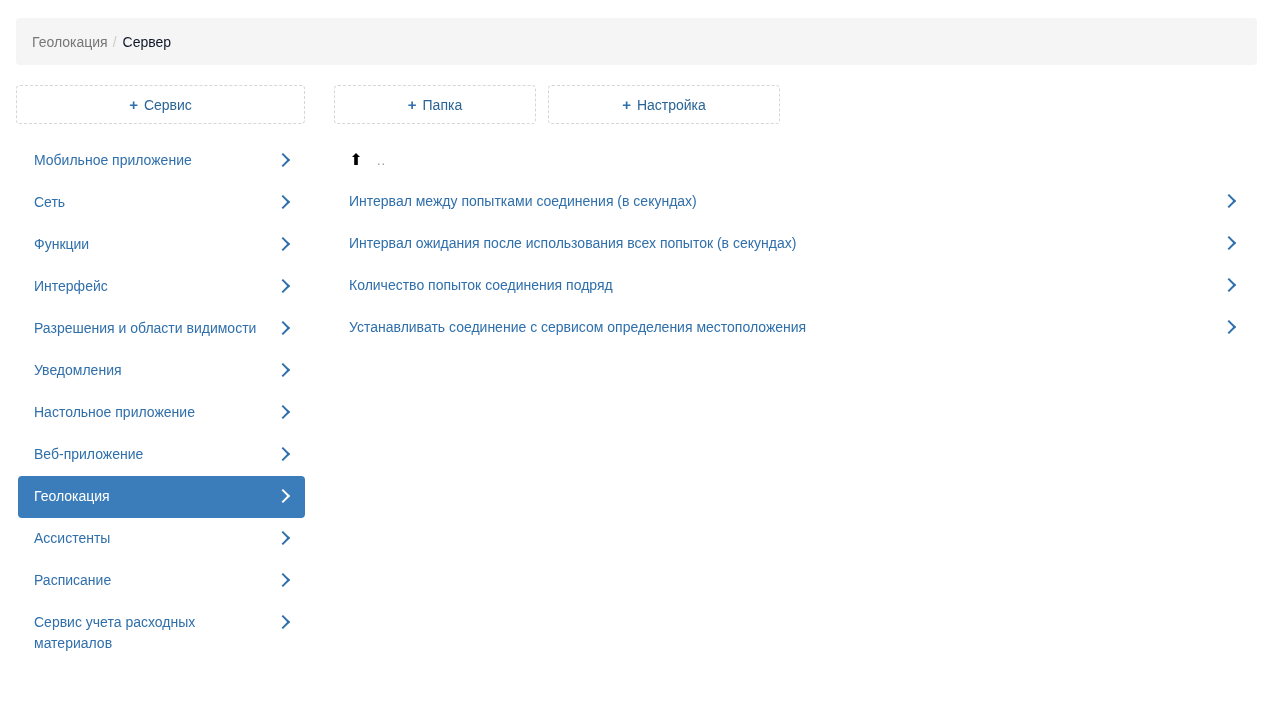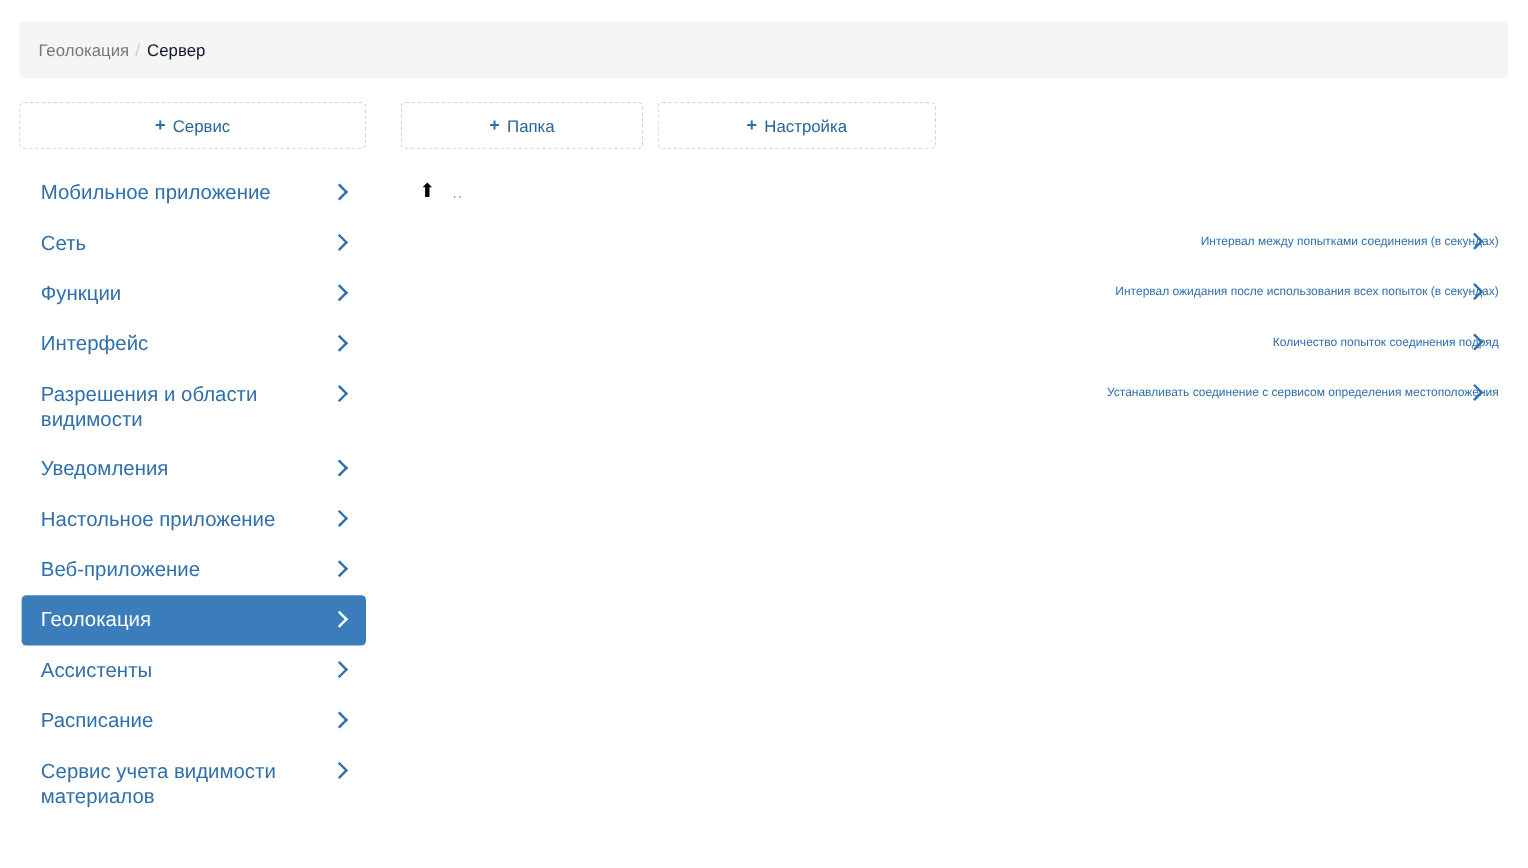--- a/index.html
+++ b/index.html
@@ -95,21 +95,21 @@
     position: relative;
     display: flex;
     align-items: flex-start;
     justify-content: space-between;
     min-height: 42px;
     padding: 10px 16px 10px 16px;
     box-sizing: border-box;
     border-radius: 4px;
     cursor: pointer;
     color: #2f6fab;
-    font-size: 17px;
+    font-size: 14px;
     line-height: 21px;
   }
   .side-item .side-label {
     flex: 1 1 auto;
     padding-right: 12px;
   }
   .side-item.active {
     background: #3b7dba;
     color: #ffffff;
   }
@@ -159,24 +159,24 @@
   }
   .up-dots {
     color: #999999;
     font-size: 13px;
     letter-spacing: 1px;
   }
   .content-row {
     position: relative;
     display: flex;
     align-items: center;
-    justify-content: flex-end;
+    justify-content: flex-start;
     height: 42px;
     color: #2f6fab;
-    font-size: 10px;
+    font-size: 14px;
     cursor: pointer;
     width: 900px;
   }
   .content-row .row-label {
     flex: 0 1 auto;
   }
   .content-row .chev {
     position: absolute;
     right: 14px;
     top: 11px;
@@ -245,21 +245,21 @@
   </div>
   <div class="side-item">
     <span class="side-label">Ассистенты</span>
     <span class="chev"></span>
   </div>
   <div class="side-item">
     <span class="side-label">Расписание</span>
     <span class="chev"></span>
   </div>
   <div class="side-item">
-    <span class="side-label">Сервис учета видимости материалов</span>
+    <span class="side-label">Сервис учета расходных материалов</span>
     <span class="chev"></span>
   </div>
 </div>
 
 <div class="content">
   <div class="up-row">
     <span class="up-arrow">⬆</span>
     <span class="up-dots">..</span>
   </div>
 

